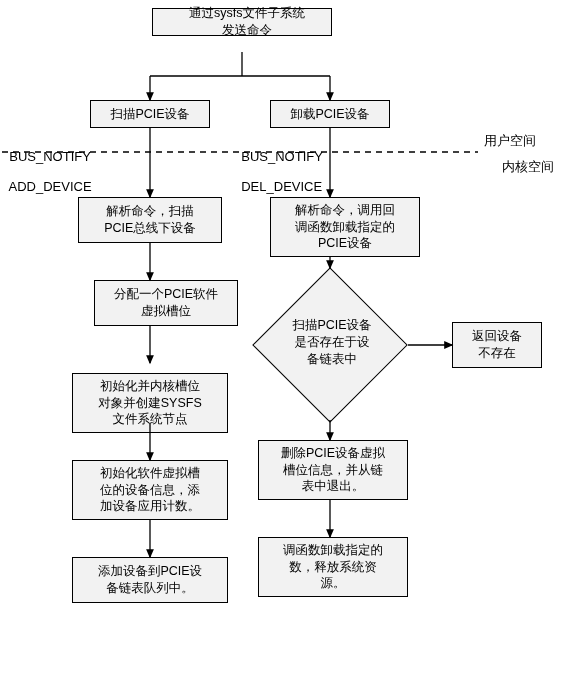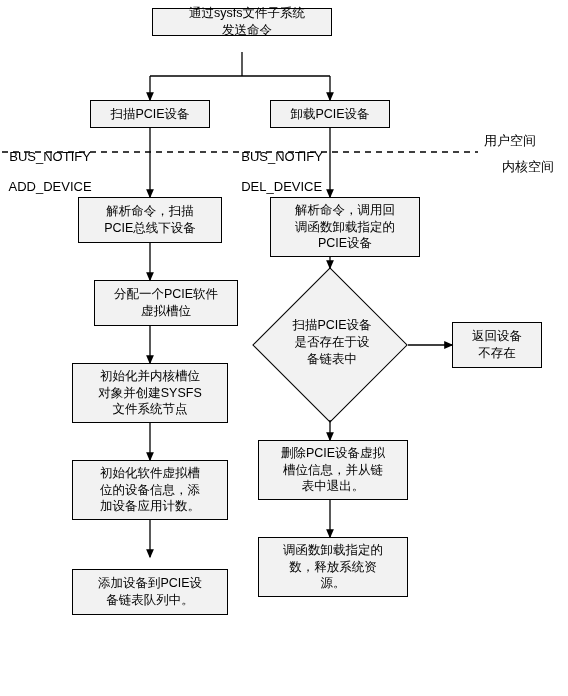--- a/index.html
+++ b/index.html
@@ -75,37 +75,37 @@
   </div>
 </div>
 
 <div class="box" style="left:94px; top:280px; width:144px; height:46px;">
   <div>
     <span>分配一个PCIE软件</span><br>
     <span>虚拟槽位</span>
   </div>
 </div>
 
-<div class="box" style="left:72px; top:363px; width:156px; height:60px;">
+<div class="box" style="left:72px; top:373px; width:156px; height:60px;">
   <div>
     <span>初始化并内核槽位</span><br>
     <span>对象并创建SYSFS</span><br>
     <span>文件系统节点</span>
   </div>
 </div>
 
 <div class="box" style="left:72px; top:460px; width:156px; height:60px;font-family:Liberation Serif, serif;">
   <div>
     <span>初始化软件虚拟槽</span><br>
     <span>位的设备信息，添</span><br>
     <span>加设备应用计数。</span>
   </div>
 </div>
 
-<div class="box" style="left:72px; top:557px; width:156px; height:46px;margin-top:12px;">
+<div class="box" style="left:72px; top:557px; width:156px; height:46px;">
   <div>
     <span>添加设备到PCIE设</span><br>
     <span>备链表队列中。</span>
   </div>
 </div>
 
 <div class="box" style="left:258px; top:197px; width:150px; height:60px;margin-left:12px;">
   <div>
     <span>解析命令，调用回</span><br>
     <span>调函数卸载指定的</span><br>

